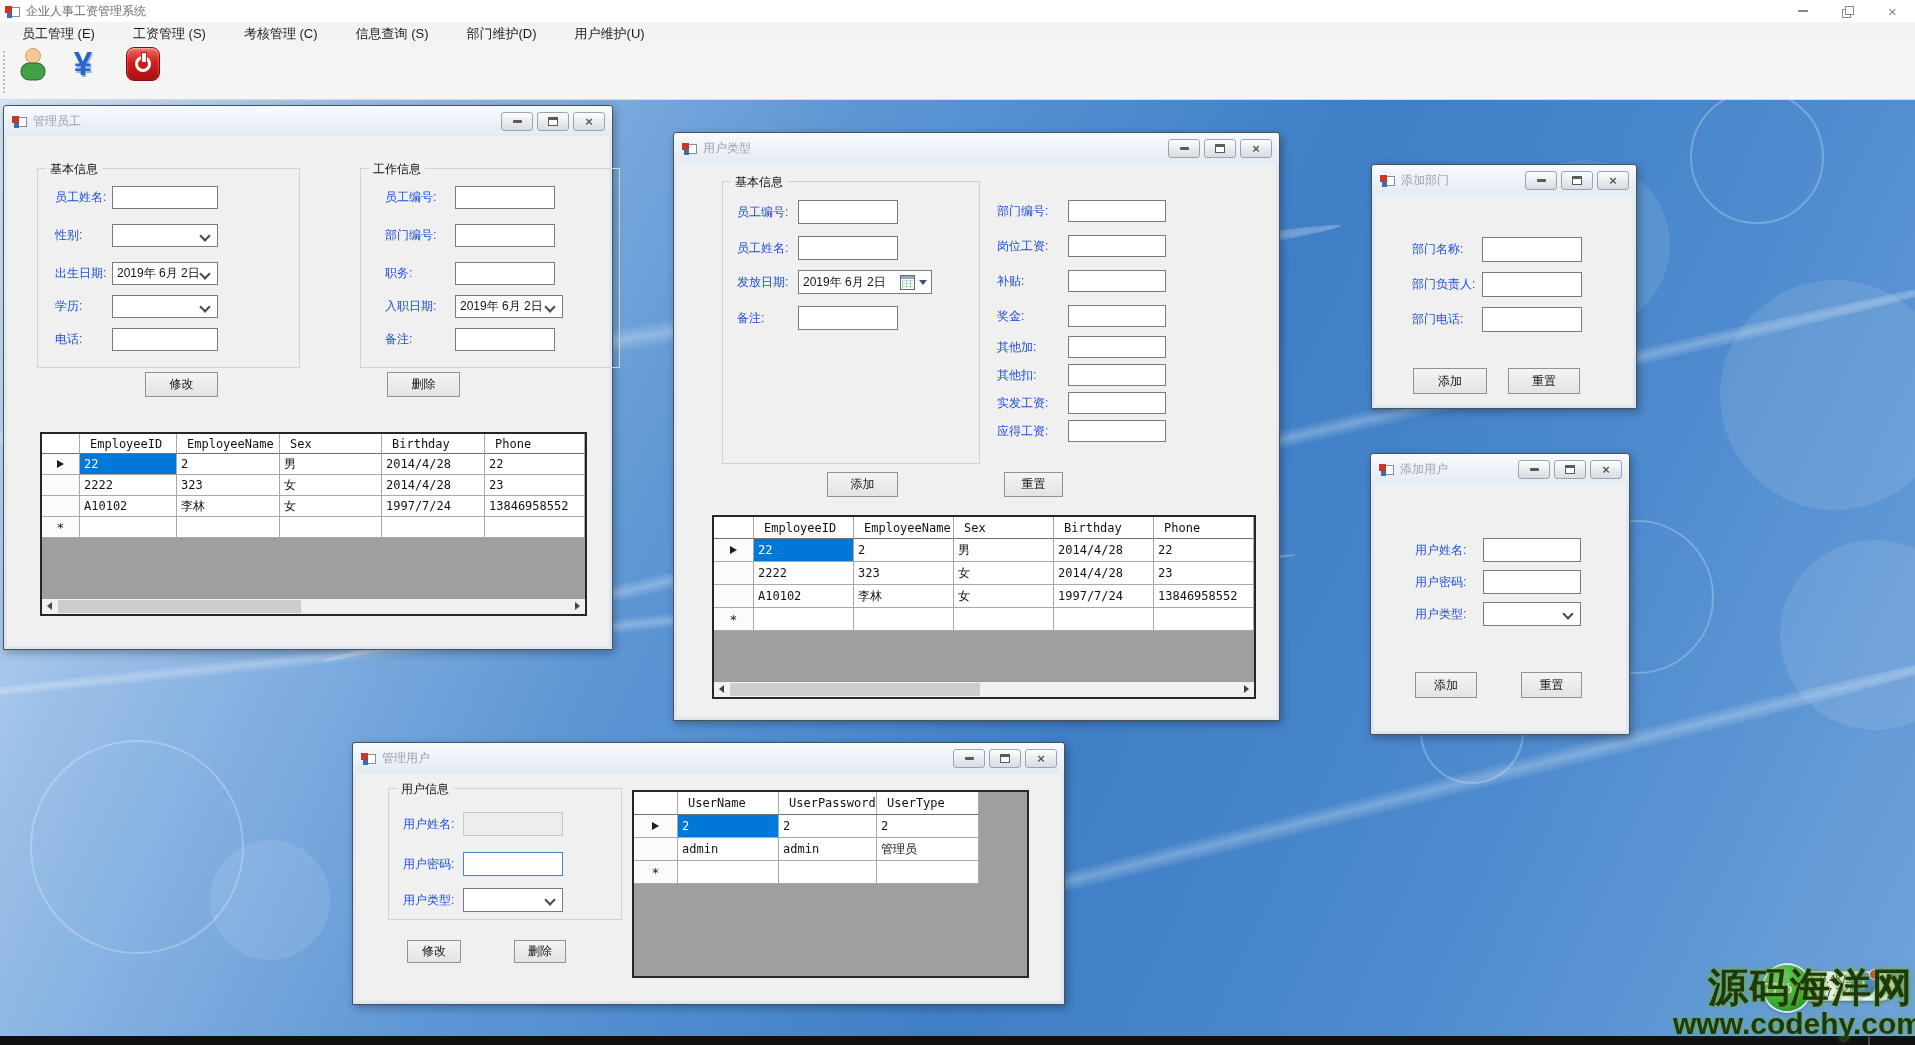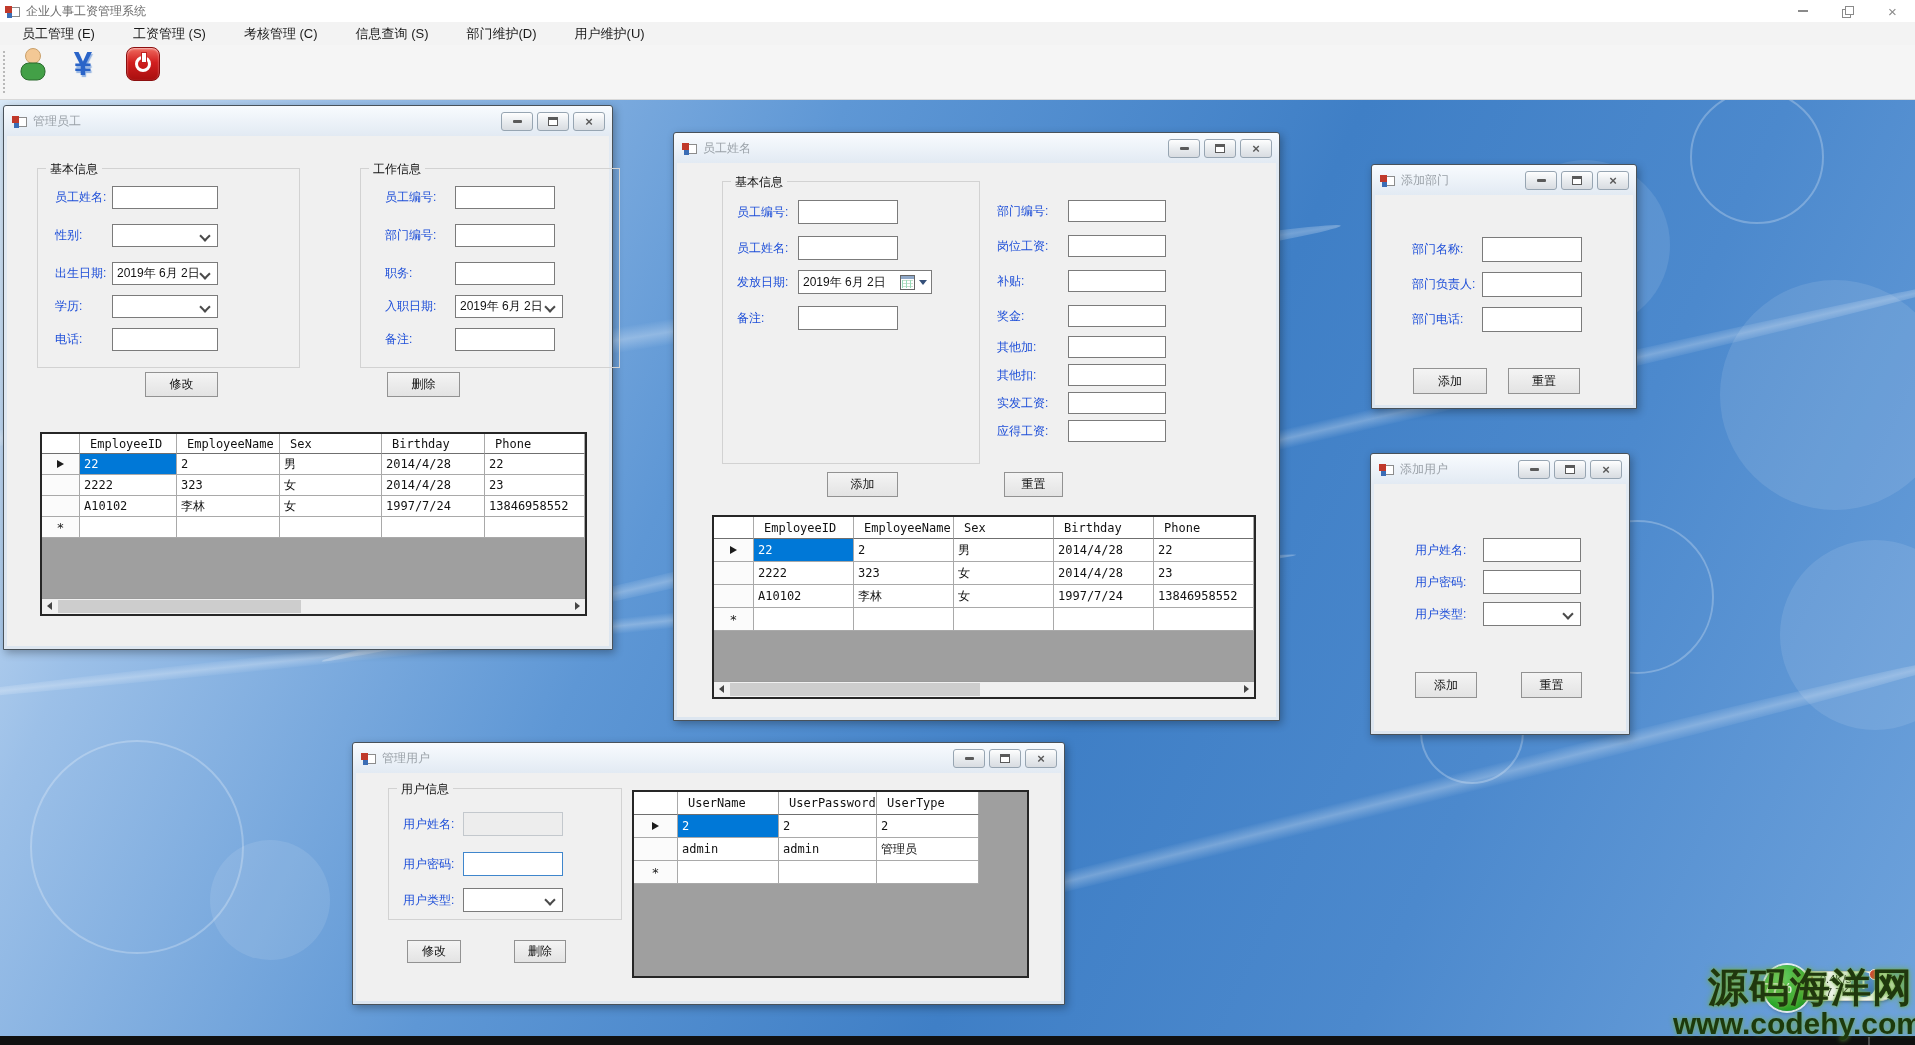--- a/index.html
+++ b/index.html
@@ -405,21 +405,21 @@
     </div>
   </div>
 
   <div class="win w-sal">
     <div class="win-tb">
       <span class="win-ico">
           <i class="ib"></i>
           <i class="ia"></i>
           <i class="icb"></i>
         </span>
-      <span class="win-title">员工姓名</span>
+      <span class="win-title">用户类型</span>
       <span class="win-ctl">
         <span class="wbtn">
             <i class="g-min"></i>
           </span>
         <span class="wbtn">
             <i class="g-max"></i>
           </span>
         <span class="wbtn">
             <i class="g-x">×</i>
           </span>

